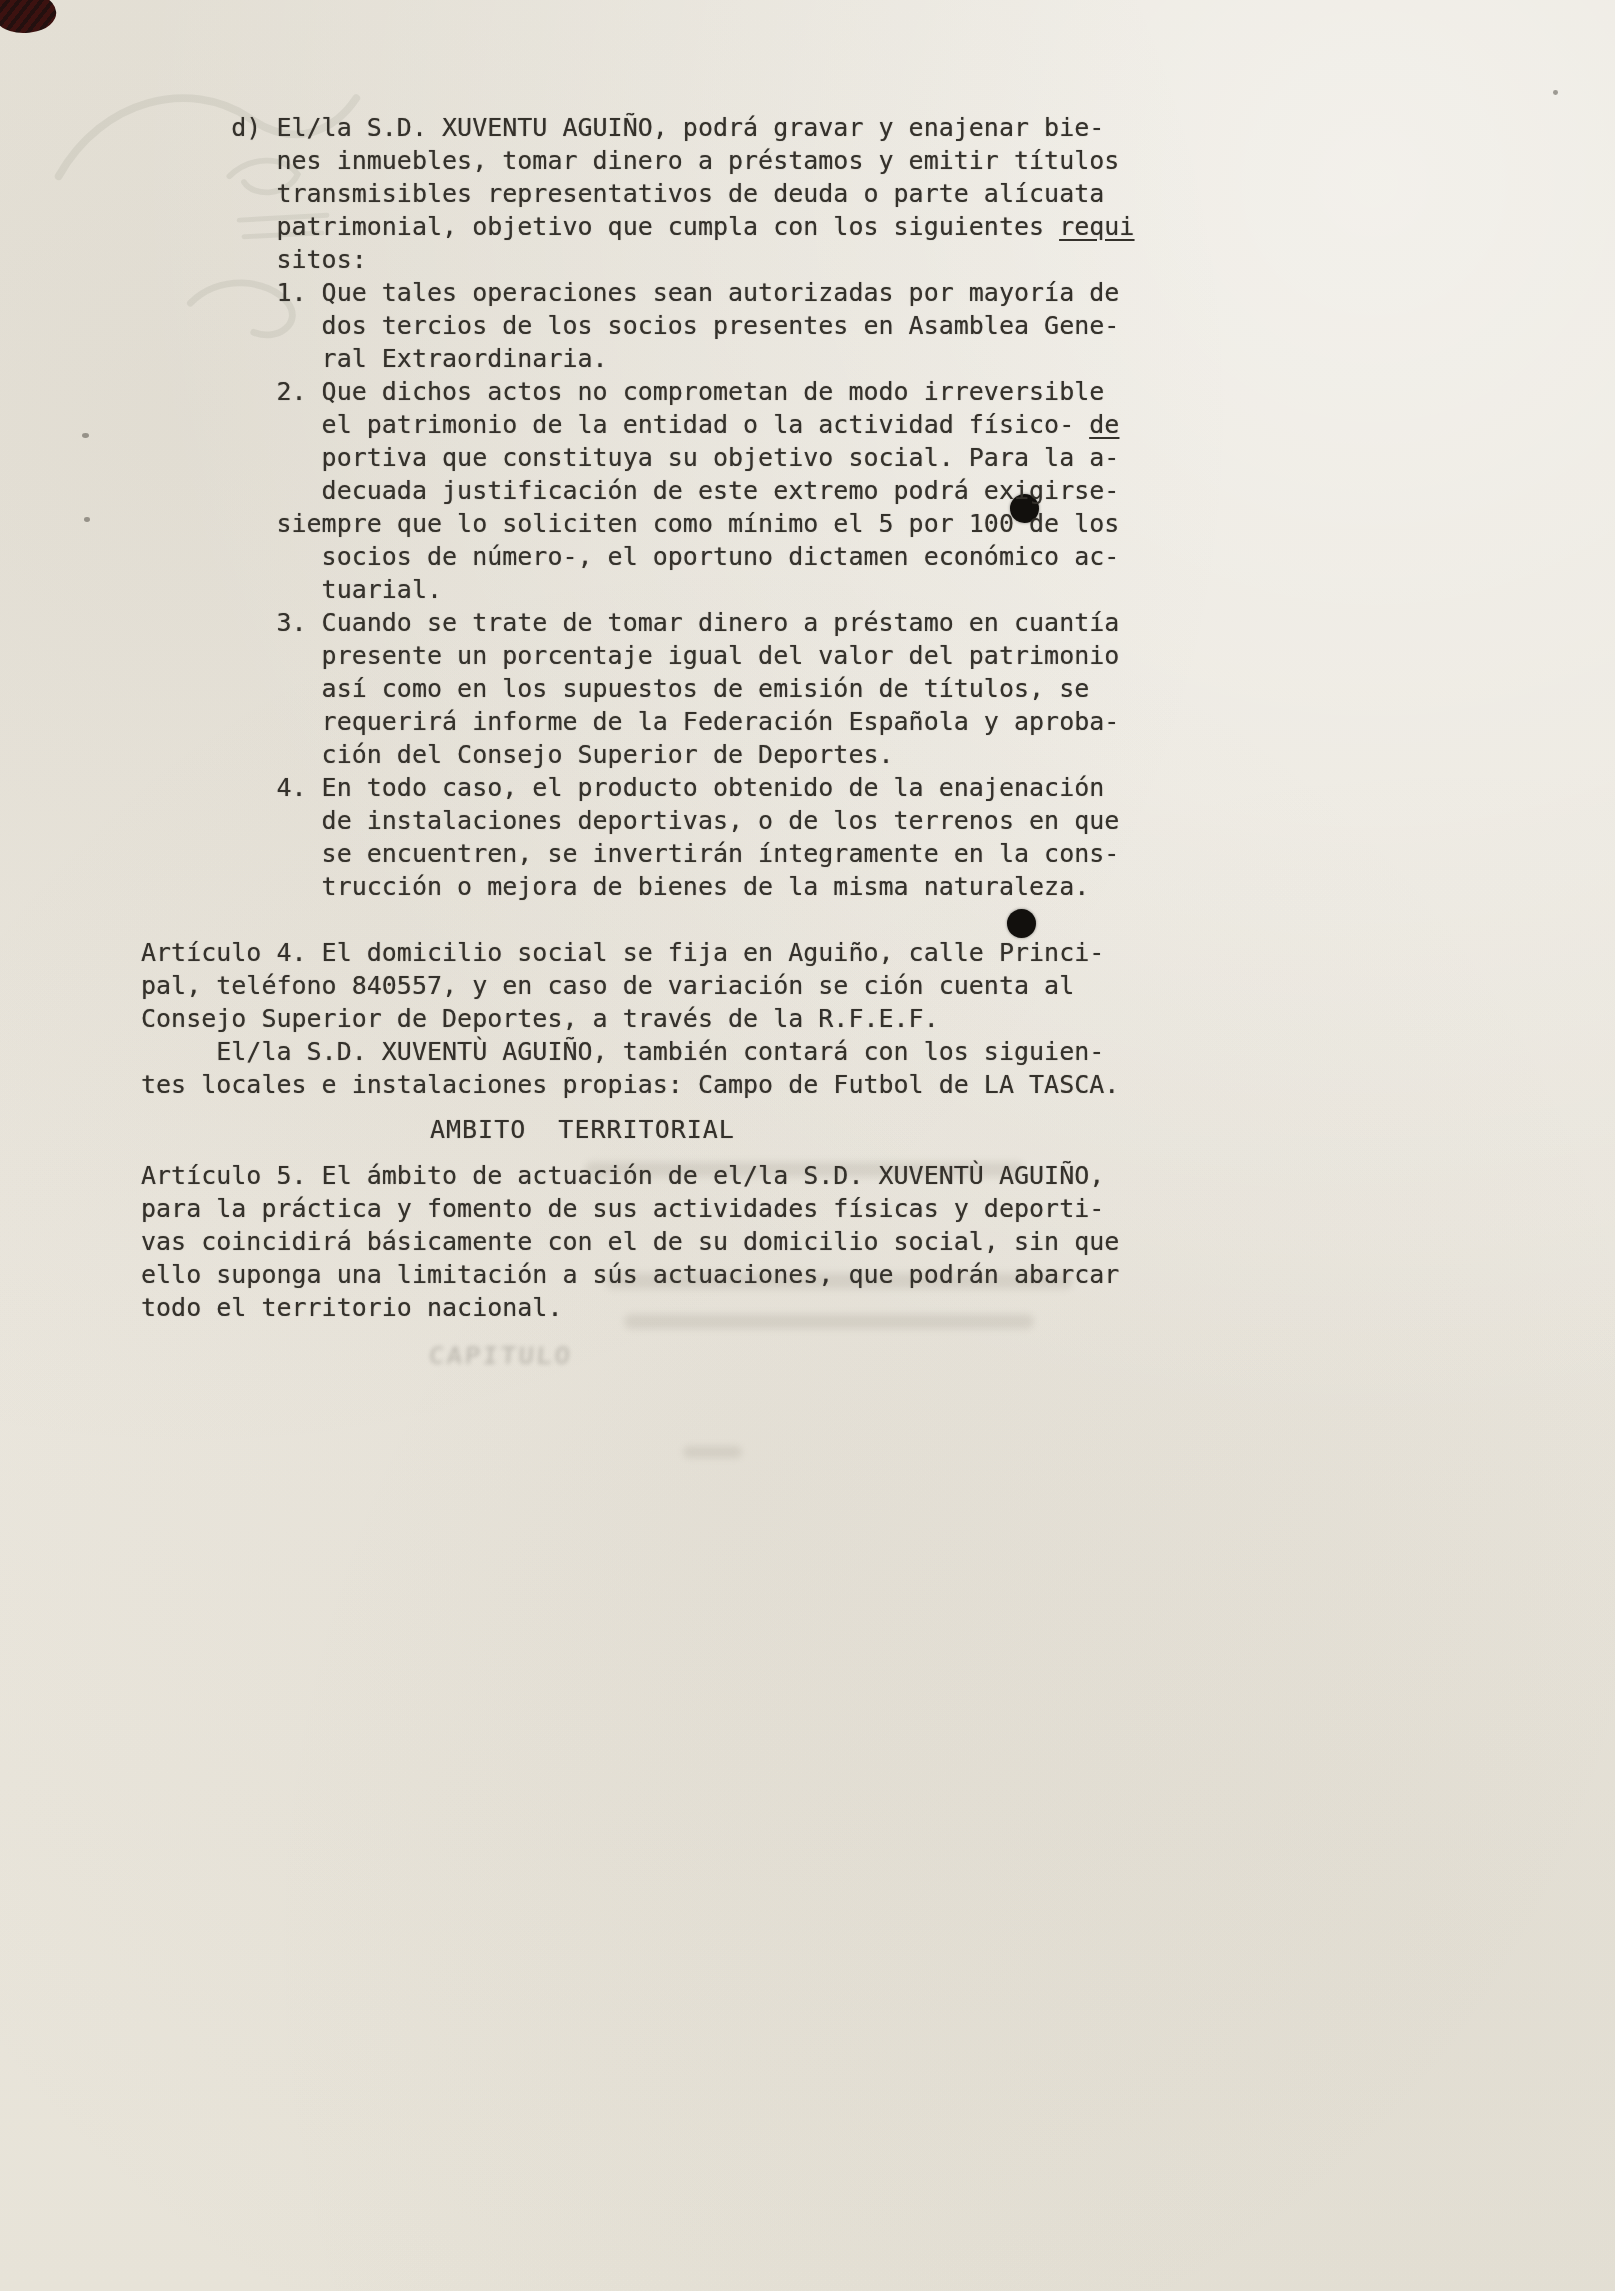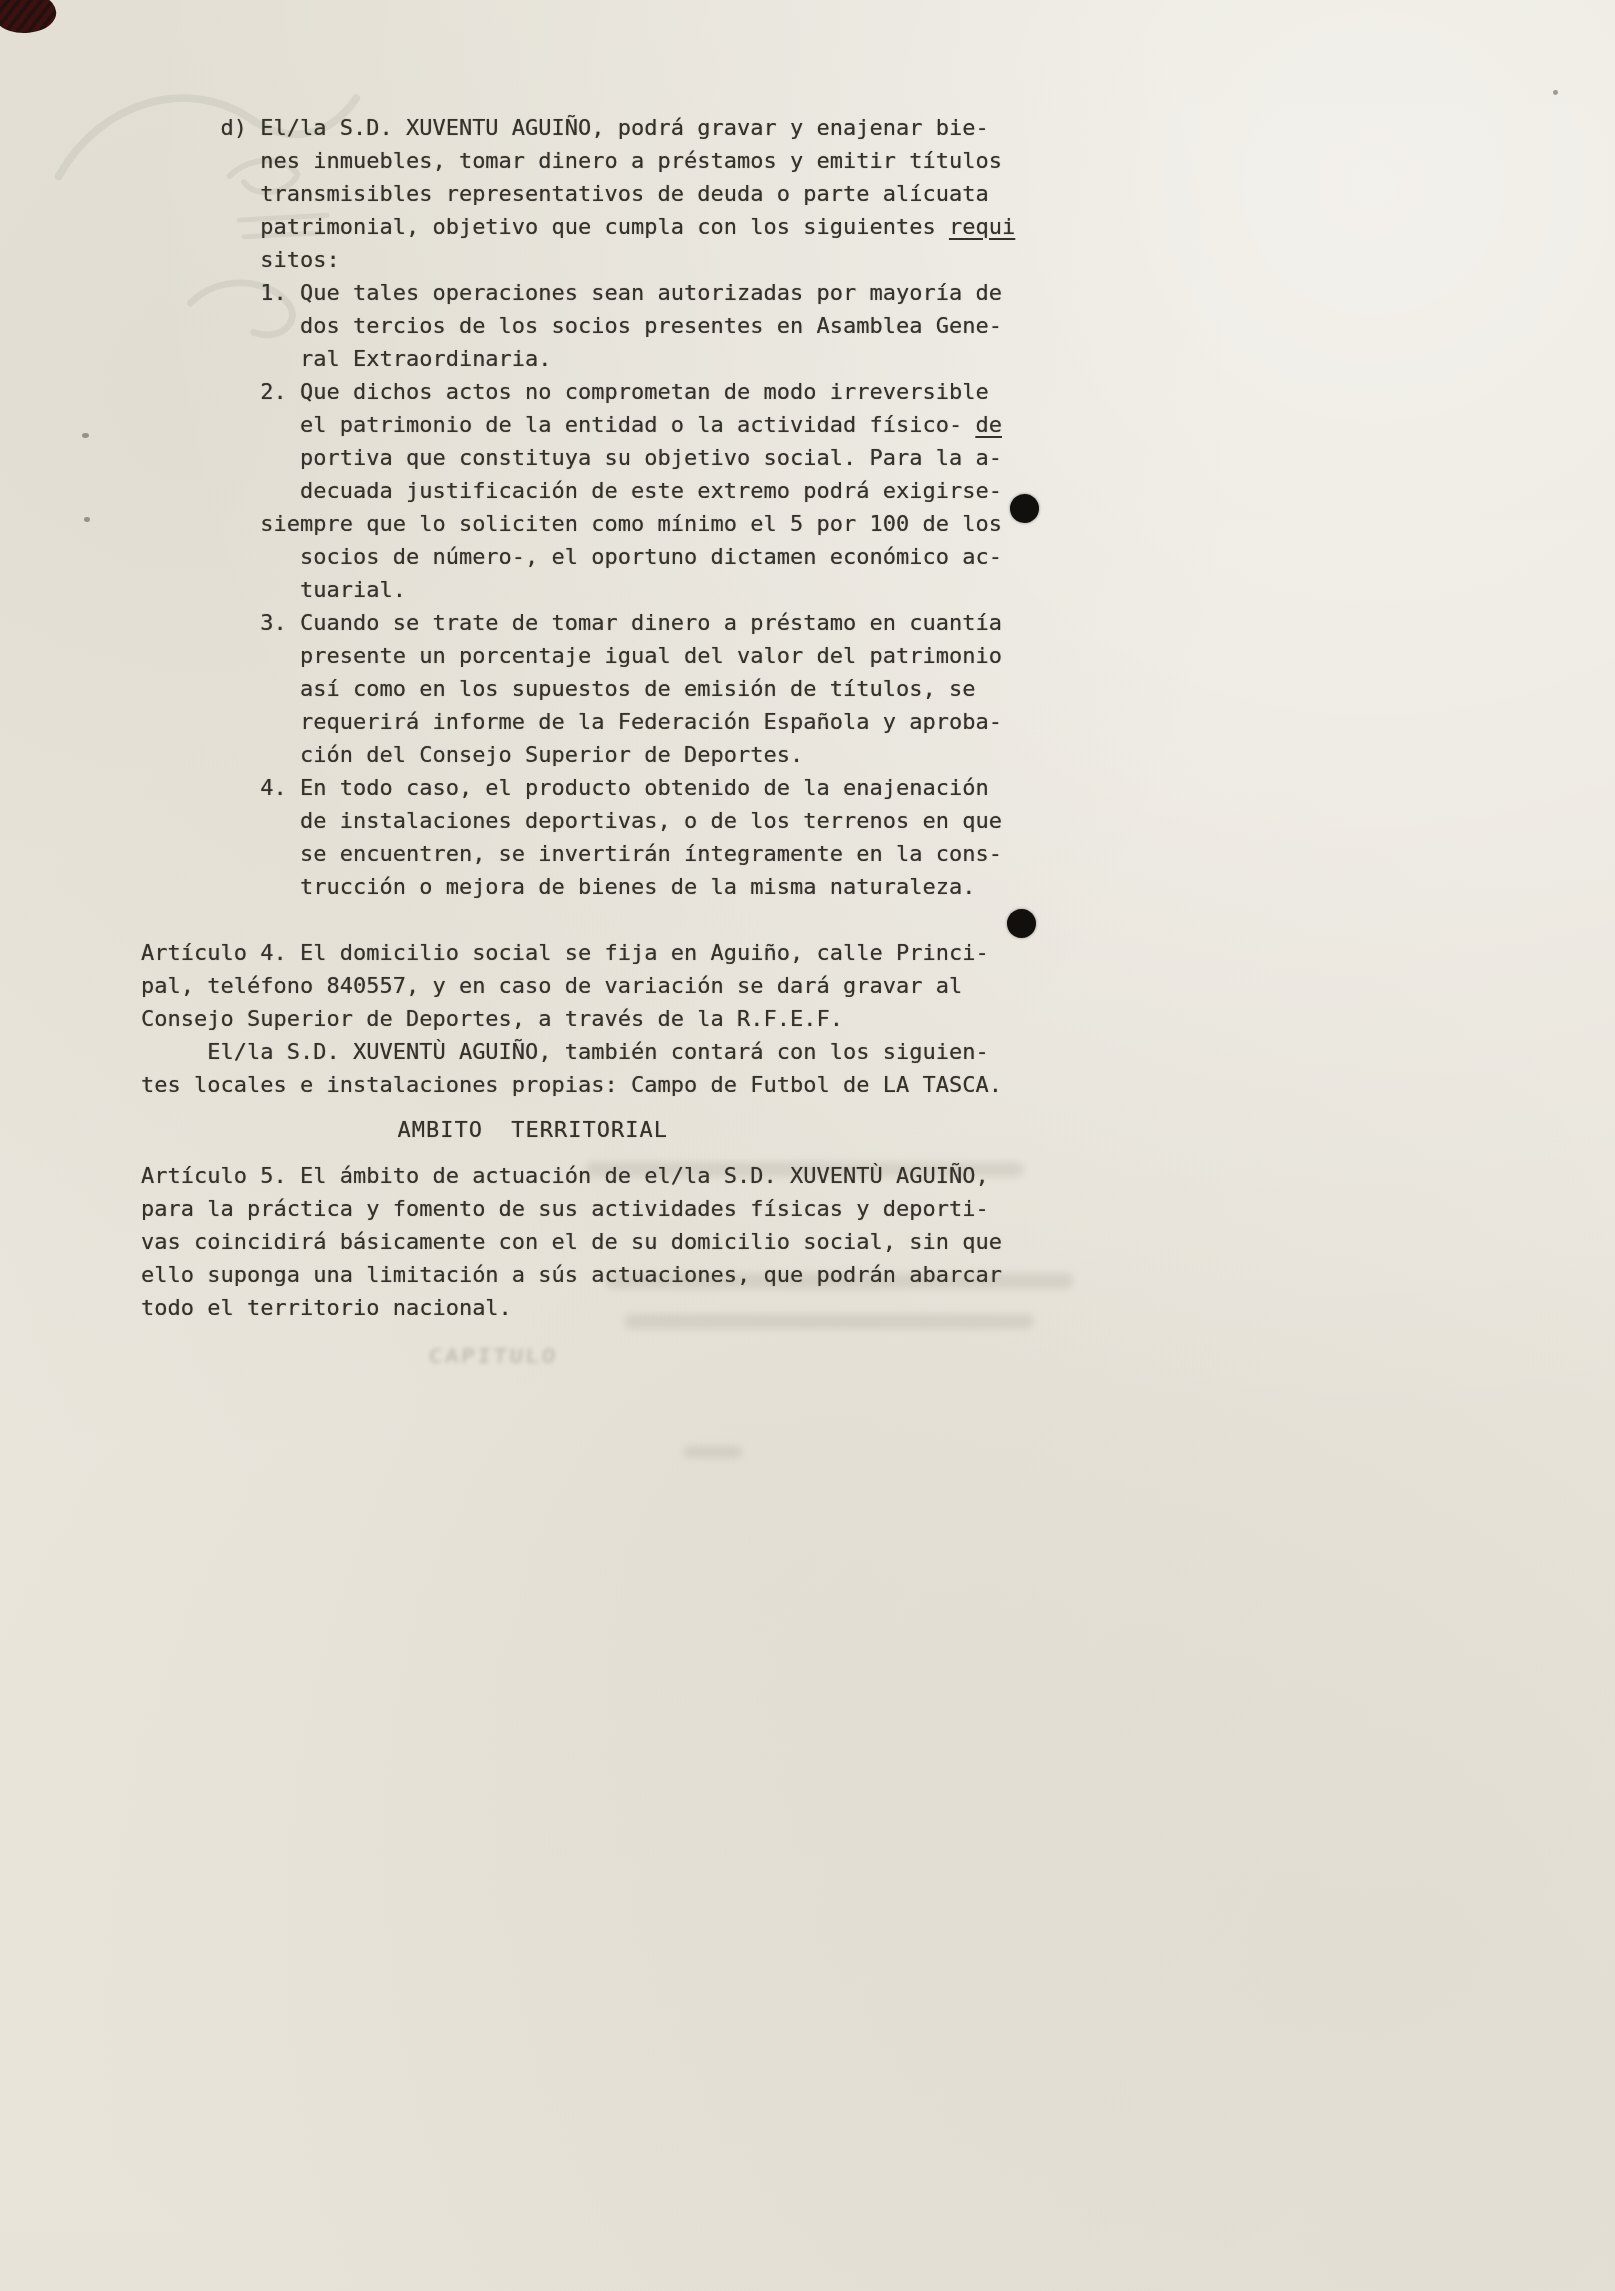--- a/index.html
+++ b/index.html
@@ -12,21 +12,21 @@
     background-image:
       radial-gradient(circle at 12% 18%, rgba(120,110,88,0.07), transparent 45%),
       radial-gradient(circle at 85% 8%, rgba(255,255,255,0.45), transparent 50%),
       radial-gradient(circle at 45% 65%, rgba(128,118,98,0.05), transparent 55%),
       radial-gradient(circle at 90% 85%, rgba(120,112,92,0.06), transparent 50%),
       linear-gradient(180deg,#e8e4da 0%, #ebe7de 55%, #e7e3d8 100%);
     font-family:"DejaVu Sans Mono","Liberation Mono",monospace;
   }
   .content{
     position:absolute;top:111px;left:141px;right:19.5px;
-    font-size:22px;line-height:33px;
+    font-size:25px;line-height:33px;
     color:#34312b;
     text-shadow:0 0 1px rgba(52,48,42,0.55);
   }
   .line{white-space:pre;}
   .u{text-decoration:underline;text-underline-offset:3.9px;}
   .block-article4{margin-top:33px;}
   .block-heading{margin-top:12px;margin-bottom:12.7px;letter-spacing:1px;}
   .footer-smudge{
     margin-top:15.6px;margin-left:288px;
     filter:blur(2.1px);opacity:0.30;
@@ -116,21 +116,21 @@
 
     <div class="block block-item">
         <div class="line"><span>         4. En todo caso, el producto obtenido de la enajenación</span></div>
         <div class="line"><span>            de instalaciones deportivas, o de los terrenos en que</span></div>
         <div class="line"><span>            se encuentren, se invertirán íntegramente en la cons-</span></div>
         <div class="line"><span>            trucción o mejora de bienes de la misma naturaleza.</span></div>
       </div>
 
     <div class="block block-article4">
         <div class="line"><span>Artículo 4. El domicilio social se fija en Aguiño, calle Princi-</span></div>
-        <div class="line"><span>pal, teléfono 840557, y en caso de variación se dará gravar al</span></div>
+        <div class="line"><span>pal, teléfono 840557, y en caso de variación se ción cuenta al</span></div>
         <div class="line"><span>Consejo Superior de Deportes, a través de la R.F.E.F.</span></div>
         <div class="line"><span>     El/la S.D. XUVENTÙ AGUIÑO, también contará con los siguien-</span></div>
         <div class="line"><span>tes locales e instalaciones propias: Campo de Futbol de LA TASCA.</span></div>
       </div>
 
     <div class="block block-heading">
         <div class="line"><span>                  AMBITO  TERRITORIAL</span></div>
       </div>
 
     <div class="block block-article5">

